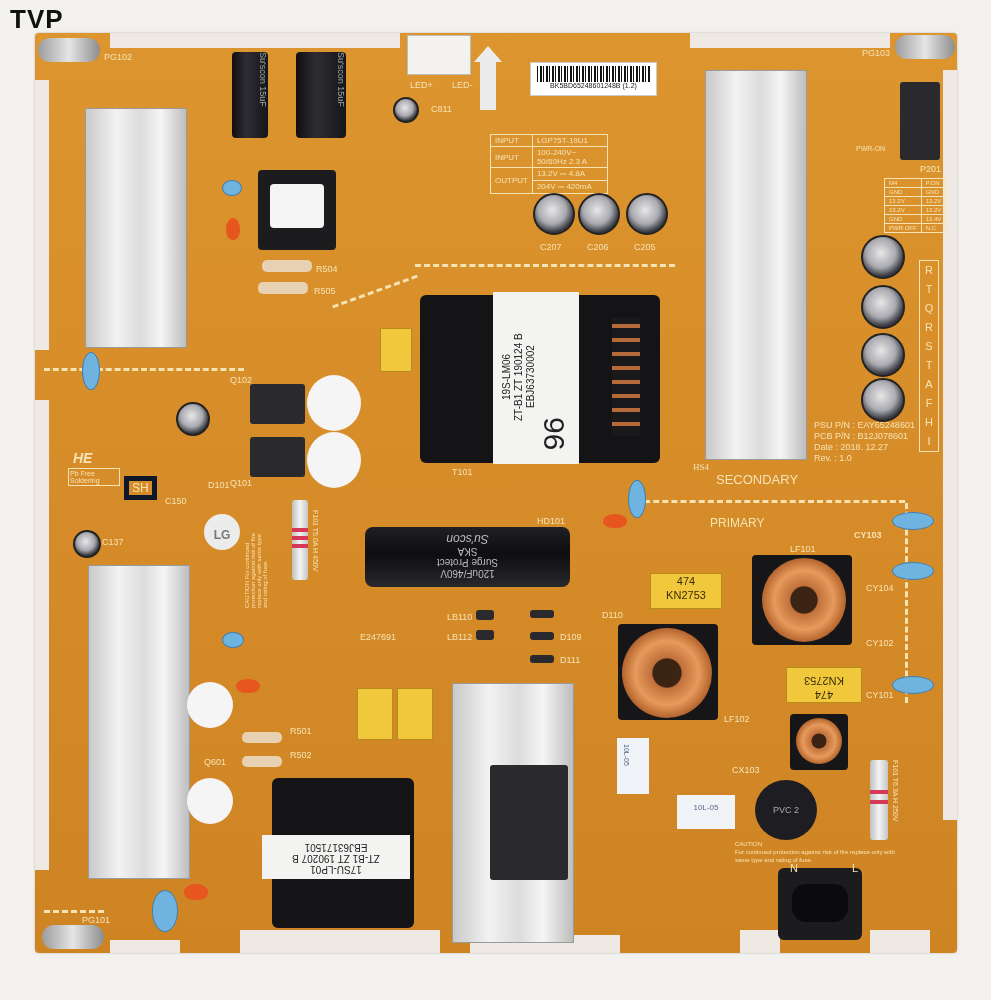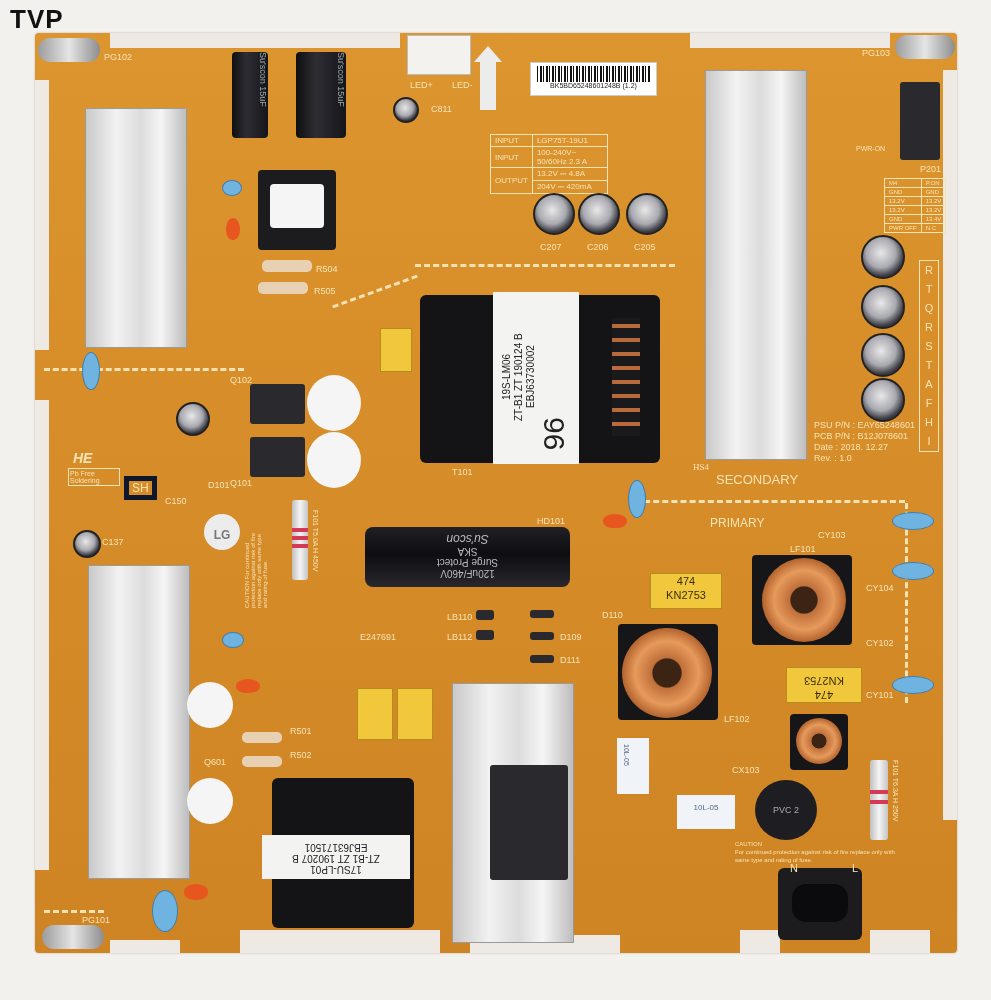--- a/index.html
+++ b/index.html
@@ -303,21 +303,21 @@
 <div class="abs orangecap" style="left:184px;top:884px;width:24px;height:16px;"></div>
 <div class="abs orangecap" style="left:236px;top:679px;width:24px;height:14px;"></div>
 
 <div class="abs silk" style="left:230px;top:375px;">Q102</div>
 <div class="abs silk" style="left:230px;top:478px;">Q101</div>
 <div class="abs silk" style="left:208px;top:457px;margin-top:23px;">D101</div>
 <div class="abs silk" style="left:102px;top:537px;">C137</div>
 <div class="abs silk" style="left:165px;top:496px;">C150</div>
 <div class="abs silk" style="left:790px;top:544px;">LF101</div>
 <div class="abs silk" style="left:724px;top:714px;">LF102</div>
-<div class="abs silk" style="left:818px;top:530px;">CY103</div>
+<div class="abs silk" style="left:854px;top:530px;font-weight:bold;">CY103</div>
 <div class="abs silk" style="left:866px;top:583px;">CY104</div>
 <div class="abs silk" style="left:866px;top:638px;">CY102</div>
 <div class="abs silk" style="left:866px;top:690px;">CY101</div>
 <div class="abs silk" style="left:732px;top:765px;">CX103</div>
 <div class="abs silk" style="left:452px;top:467px;">T101</div>
 <div class="abs silk" style="left:537px;top:506px;margin-top:10px;">HD101</div>
 <div class="abs silk" style="left:447px;top:612px;">LB110</div>
 <div class="abs silk" style="left:447px;top:632px;">LB112</div>
 <div class="abs silk" style="left:560px;top:610px;padding-left:42px;">D110</div>
 <div class="abs silk" style="left:560px;top:632px;">D109</div>

